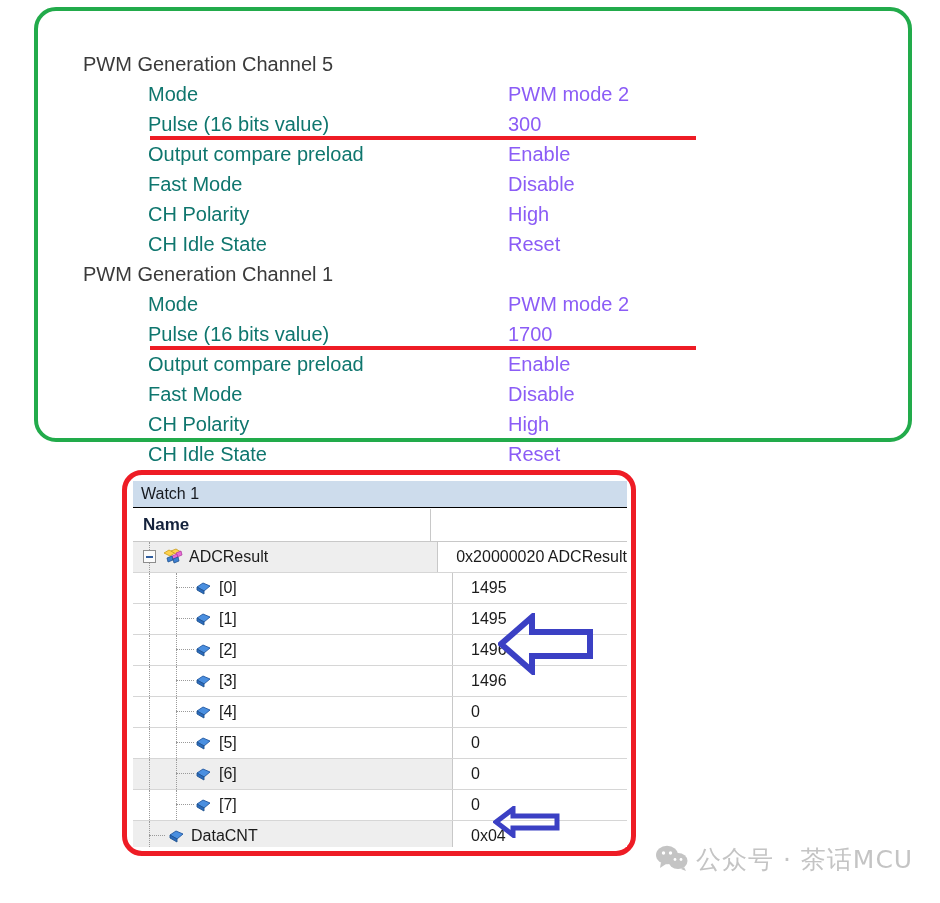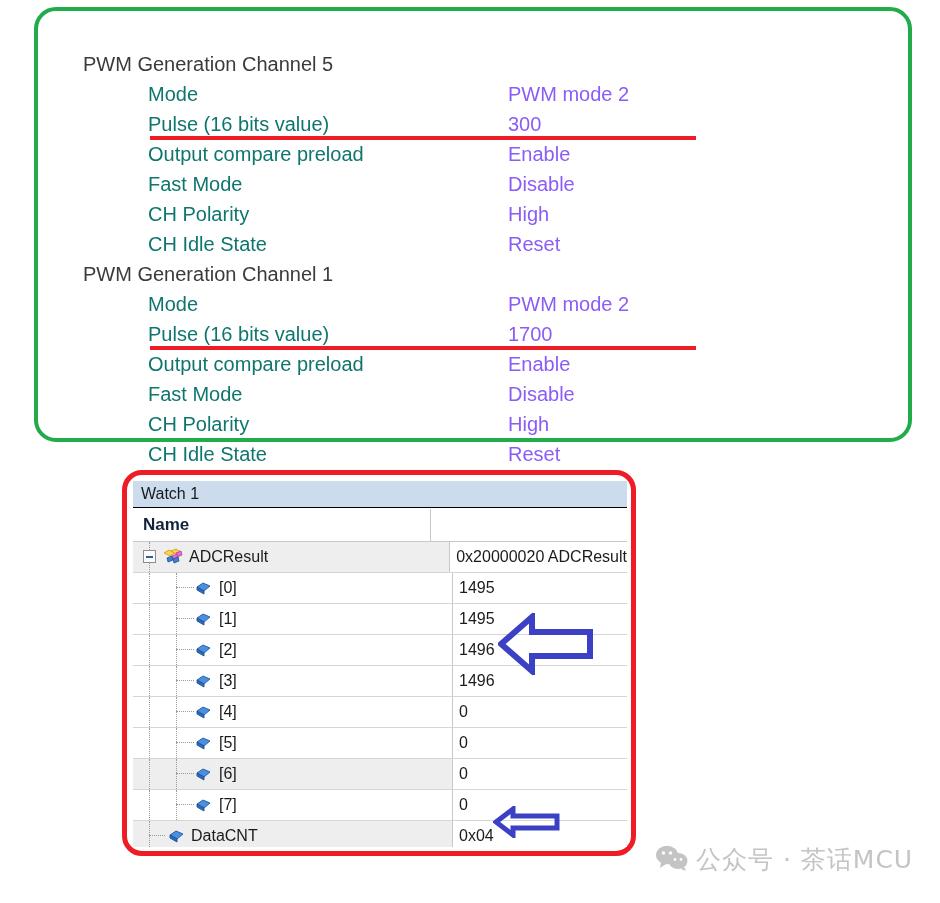--- a/index.html
+++ b/index.html
@@ -149,21 +149,21 @@
   .grid-row .cell-name {
     width: 320px;
     border-right: 1px solid #c8c8c8;
     box-sizing: border-box;
     position: relative;
     display: flex;
     align-items: center;
   }
   .grid-row .cell-value {
     flex: 1;
-    padding-left: 6px;
+    padding-left: 18px;
     line-height: 30px;
     font-size: 16px;
     color: #1b1b1b;
     white-space: nowrap;
   }
   .grid-row.shaded .cell-name { background: #eeeeee; }
   .grid-row.root .cell-name { background: #eeeeee; }
 
   
   .tree-guide {

